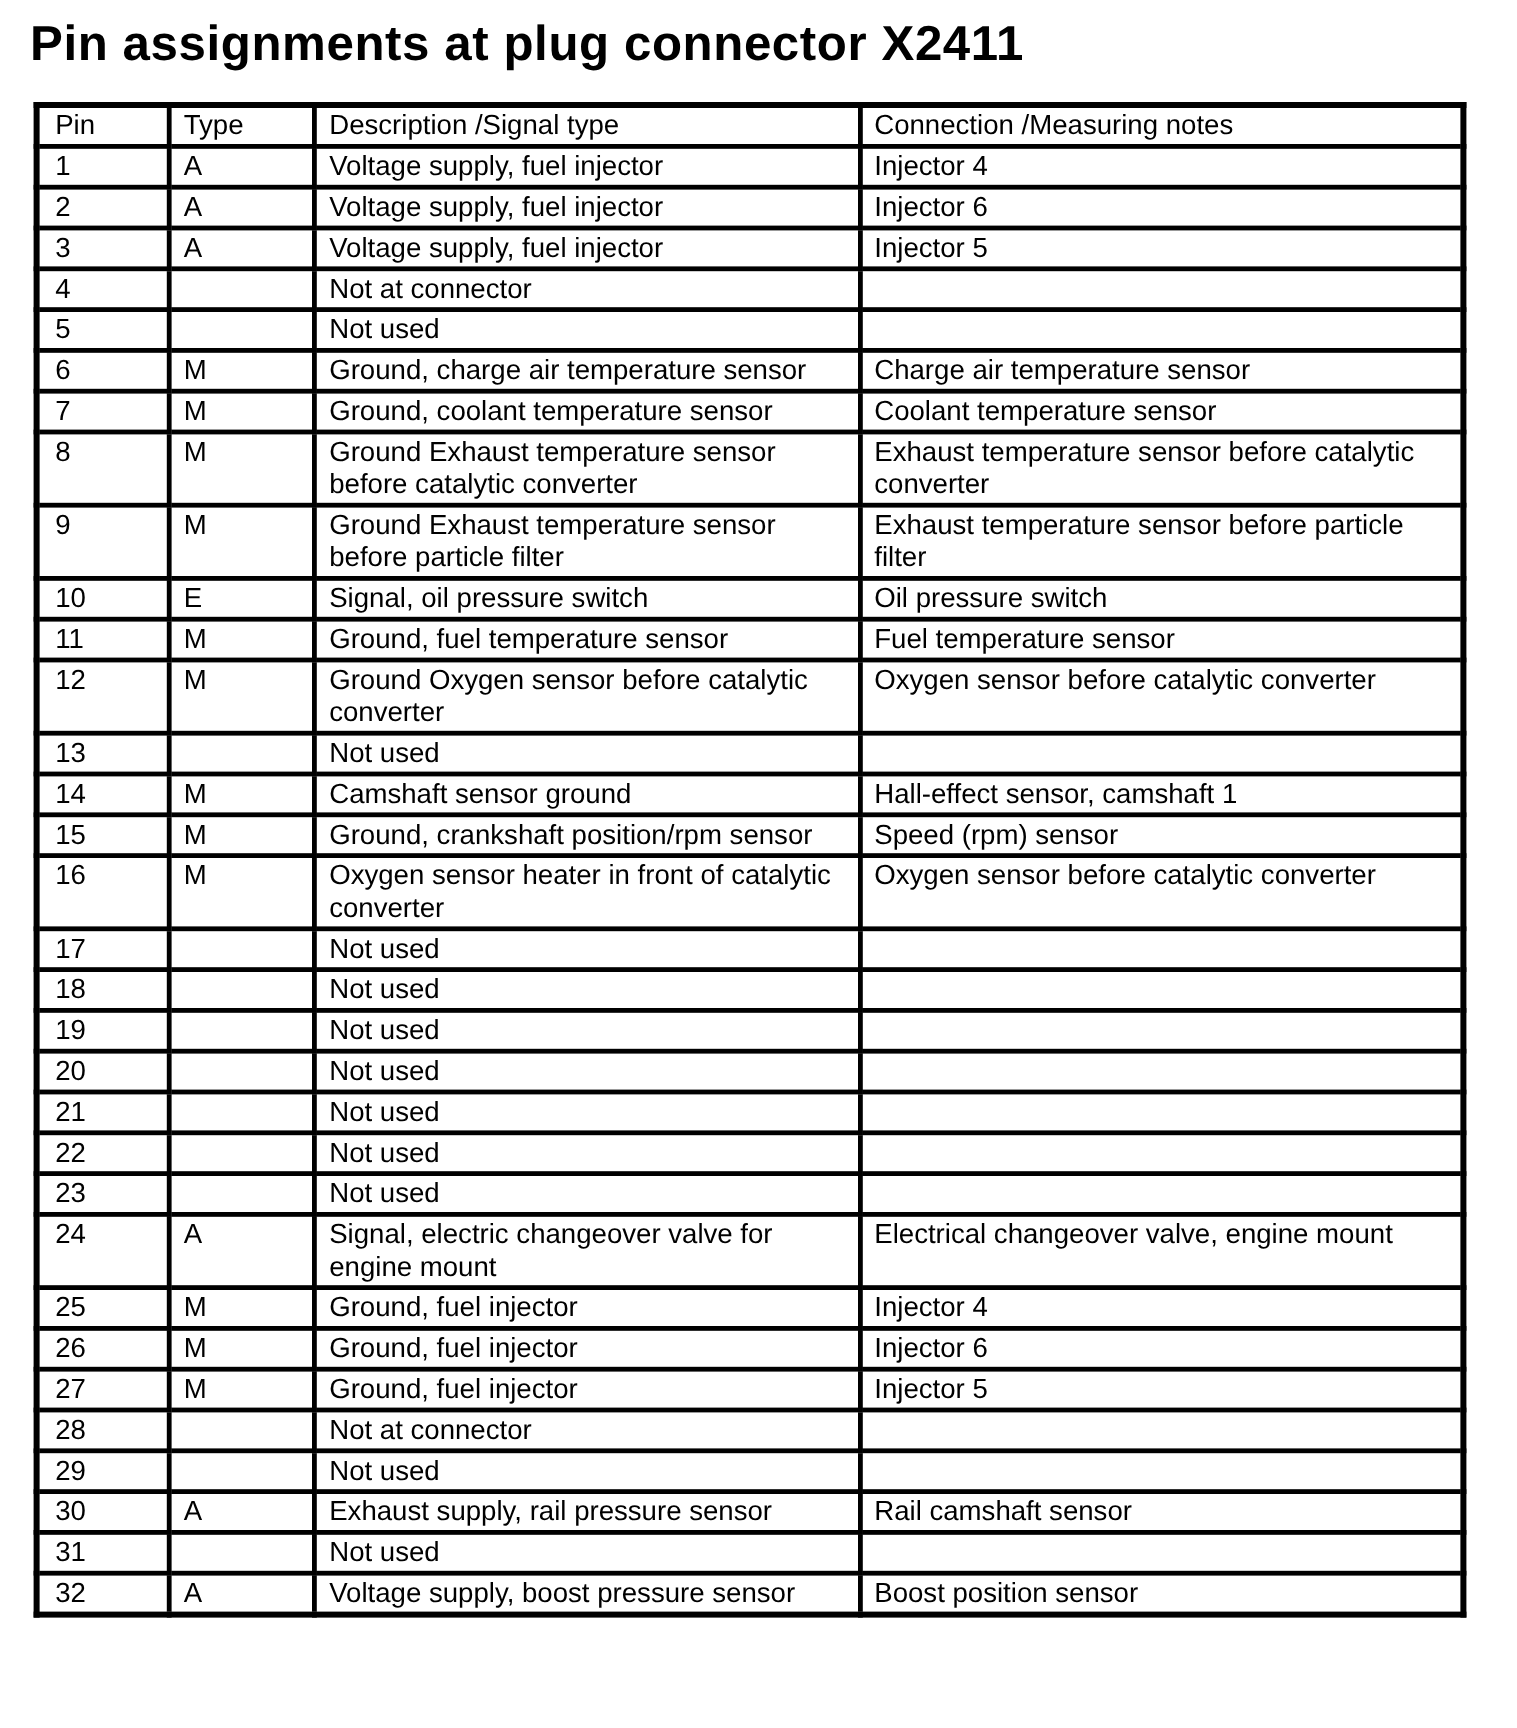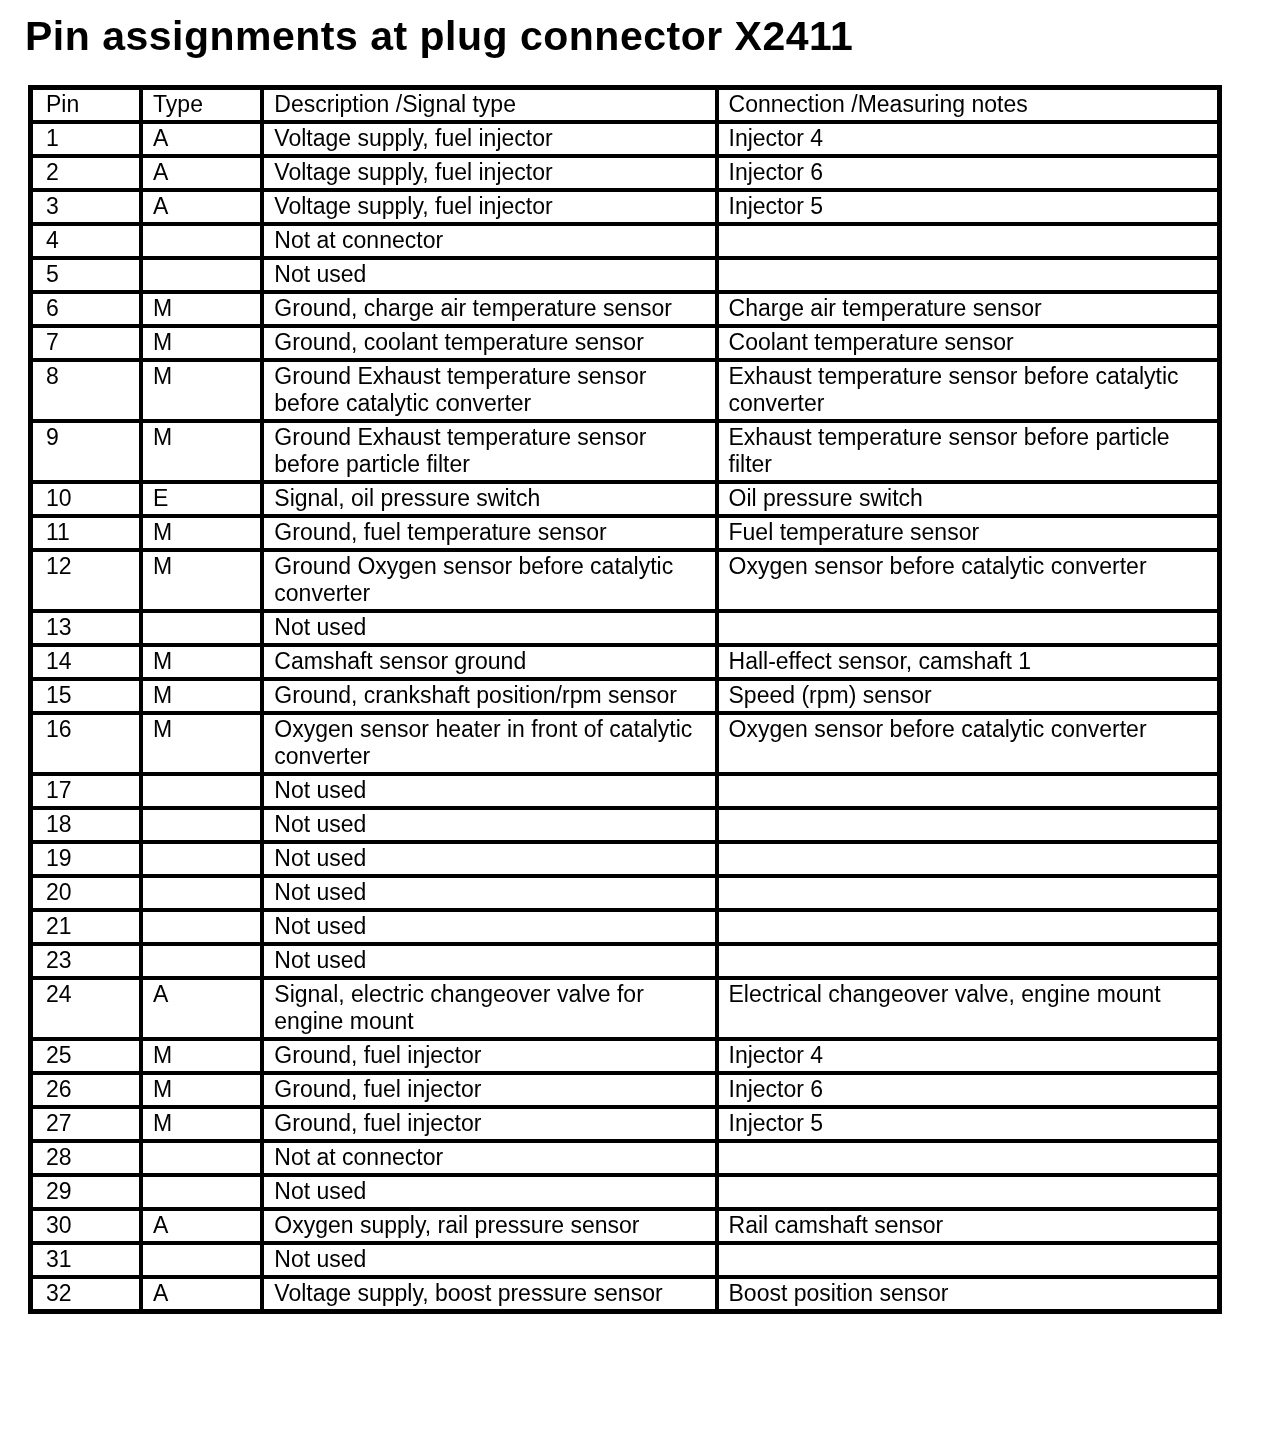--- a/index.html
+++ b/index.html
@@ -193,20 +193,26 @@
           <td class="cell-desc">Not used</td>
           <td class="cell-conn"></td>
         </tr>
         <tr>
           <td class="cell-pin">21</td>
           <td class="cell-type"></td>
           <td class="cell-desc">Not used</td>
           <td class="cell-conn"></td>
         </tr>
         <tr>
+          <td class="cell-pin">22</td>
+          <td class="cell-type"></td>
+          <td class="cell-desc">Not used</td>
+          <td class="cell-conn"></td>
+        </tr>
+        <tr>
           <td class="cell-pin">23</td>
           <td class="cell-type"></td>
           <td class="cell-desc">Not used</td>
           <td class="cell-conn"></td>
         </tr>
         <tr>
           <td class="cell-pin">24</td>
           <td class="cell-type">A</td>
           <td class="cell-desc">Signal, electric changeover valve for engine mount</td>
           <td class="cell-conn">Electrical changeover valve, engine mount</td>
@@ -237,21 +243,21 @@
         </tr>
         <tr>
           <td class="cell-pin">29</td>
           <td class="cell-type"></td>
           <td class="cell-desc">Not used</td>
           <td class="cell-conn"></td>
         </tr>
         <tr>
           <td class="cell-pin">30</td>
           <td class="cell-type">A</td>
-          <td class="cell-desc">Oxygen supply, rail pressure sensor</td>
+          <td class="cell-desc">Exhaust supply, rail pressure sensor</td>
           <td class="cell-conn">Rail camshaft sensor</td>
         </tr>
         <tr>
           <td class="cell-pin">31</td>
           <td class="cell-type"></td>
           <td class="cell-desc">Not used</td>
           <td class="cell-conn"></td>
         </tr>
         <tr>
           <td class="cell-pin">32</td>

